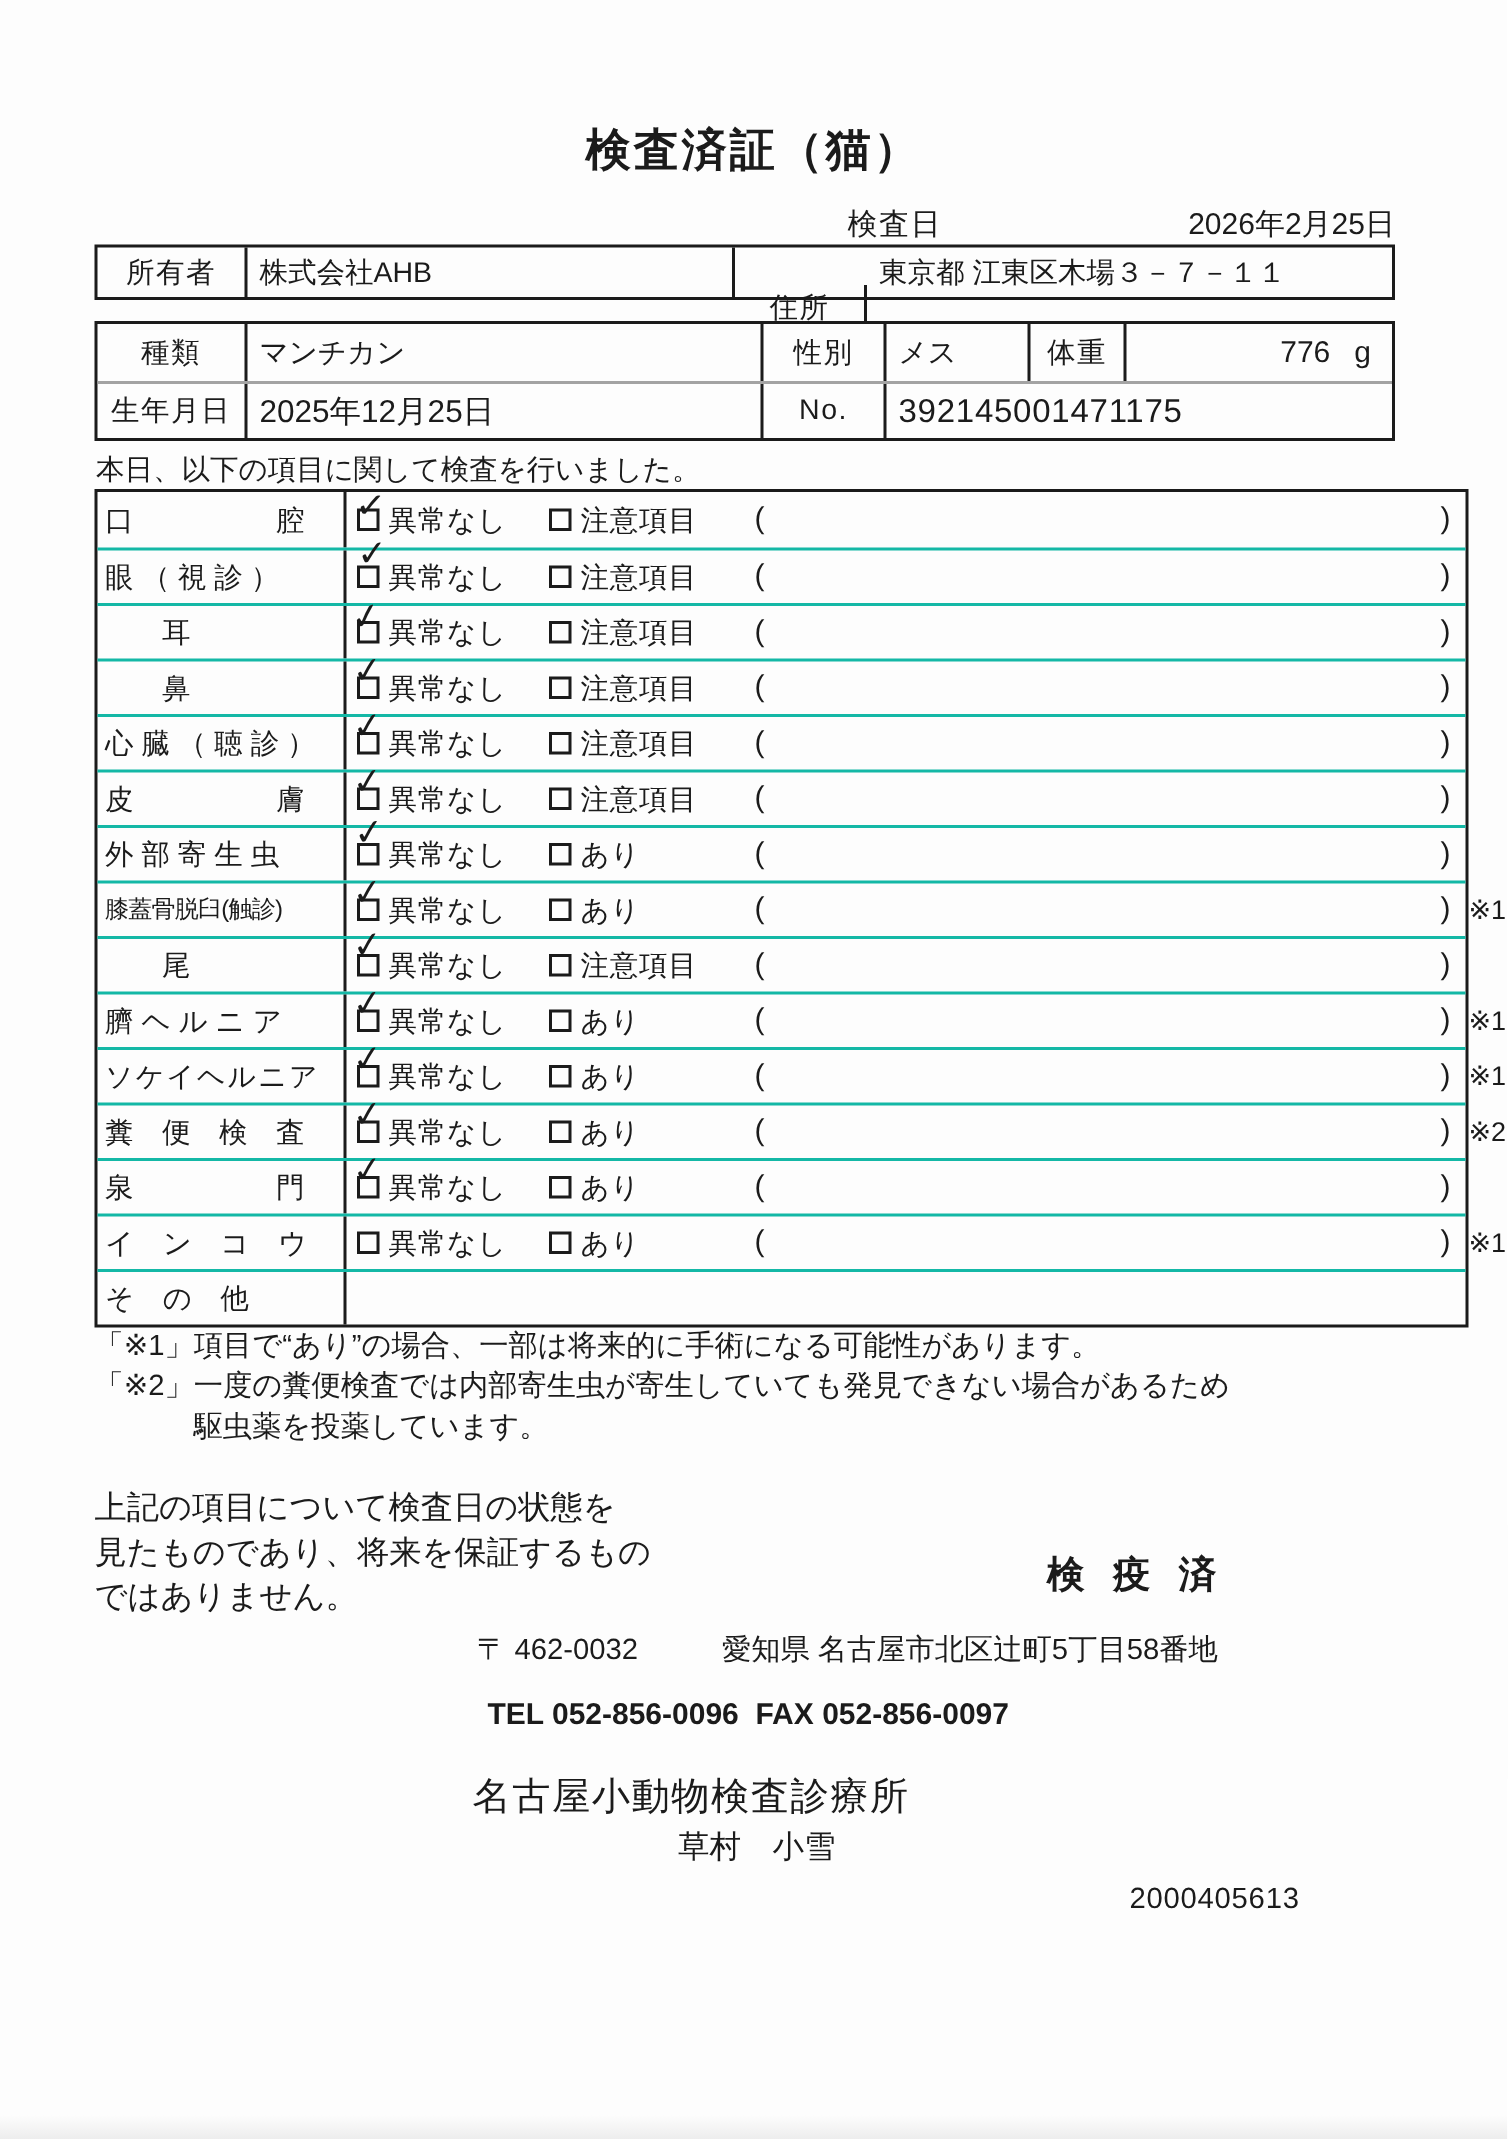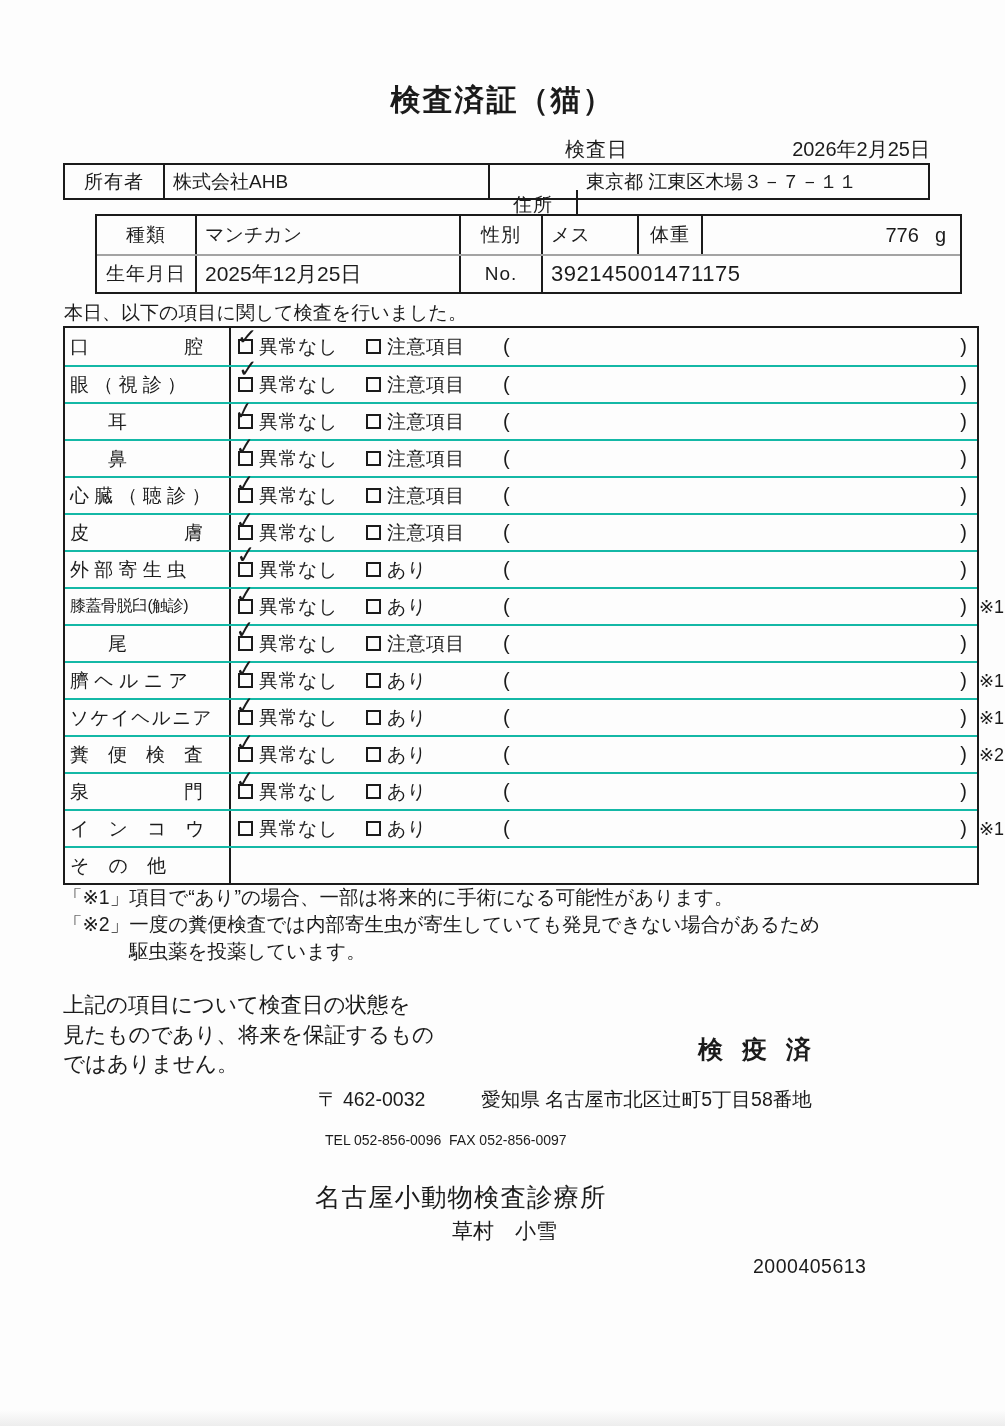--- a/index.html
+++ b/index.html
@@ -36,28 +36,28 @@
   .cell {
     display: flex; align-items: center;
     padding: 15px 8px;
     font-size: 19px;
     border-right: 2px solid #1b1b1b;
   }
   .cell:last-child { border-right: none; }
   .cell.lab { justify-content: center; letter-spacing: 1px; }
   .owner-tbl { top: 163px; }
   .owner-tbl .t-row { height: 33px; }
-  .animal-tbl { top: 214px; margin-left: 32px; }
+  .animal-tbl { top: 214px; }
   .animal-tbl .t-row { height: 38px; }
   .w-lab1 { width: 100px; flex: none; }
   .w-val1 { width: 325px; flex: none; }
   .w-lab2 { width: 88px; flex: none; margin-top: 25px; }
   .w-val2 { flex: 1; }
   .aw-lab1 { width: 100px; flex: none; }
-  .aw-val1 { width: 264px; flex: none; }
+  .aw-val1 { width: 344px; flex: none; }
   .aw-lab2 { width: 82px; flex: none; }
   .aw-sex  { width: 96px; flex: none; }
   .aw-wlab { width: 64px; flex: none; }
   .aw-wval { flex: 1; justify-content: flex-end; gap: 16px; padding-right: 14px; font-size: 20px; }
   .birth-val { font-size: 21px; }
   .no-val { font-size: 22px; letter-spacing: 0.5px; }
 
   .intro { top: 300px; left: 64px; font-size: 19px; }
 
   
@@ -112,21 +112,21 @@
   }
 
   
   .footnotes { top: 884px; left: 63px; font-size: 19.5px; line-height: 27px; }
   .fn-indent { padding-left: 66px; }
 
   
   .disclaimer { top: 991px; left: 63px; font-size: 21.5px; line-height: 29.5px; font-weight: 500; }
   .stamp { top: 1033px; left: 698px; font-size: 25px; font-weight: 600; letter-spacing: 6px; }
   .addr-line { top: 1086px; left: 318px; display: flex; gap: 56px; font-size: 19.5px; }
-  .tel-line { top: 1132px; left: 325px; font-size: 14px; white-space: pre; }
+  .tel-line { top: 1132px; left: 325px; font-size: 20px; white-space: pre; font-weight: bold; }
   .clinic-name { top: 1180px; left: 315px; font-size: 25.5px; letter-spacing: 1px; }
   .examiner { top: 1217px; left: 452px; font-size: 21px; }
   .serial { top: 1255px; left: 753px; font-size: 19.5px; letter-spacing: 0.5px; }
 
   .scan-edge {
     bottom: 0; left: 0; width: 100%; height: 16px;
     background: linear-gradient(to bottom, rgba(250,250,250,0), #ededed);
   }
 </style>
 </head>

